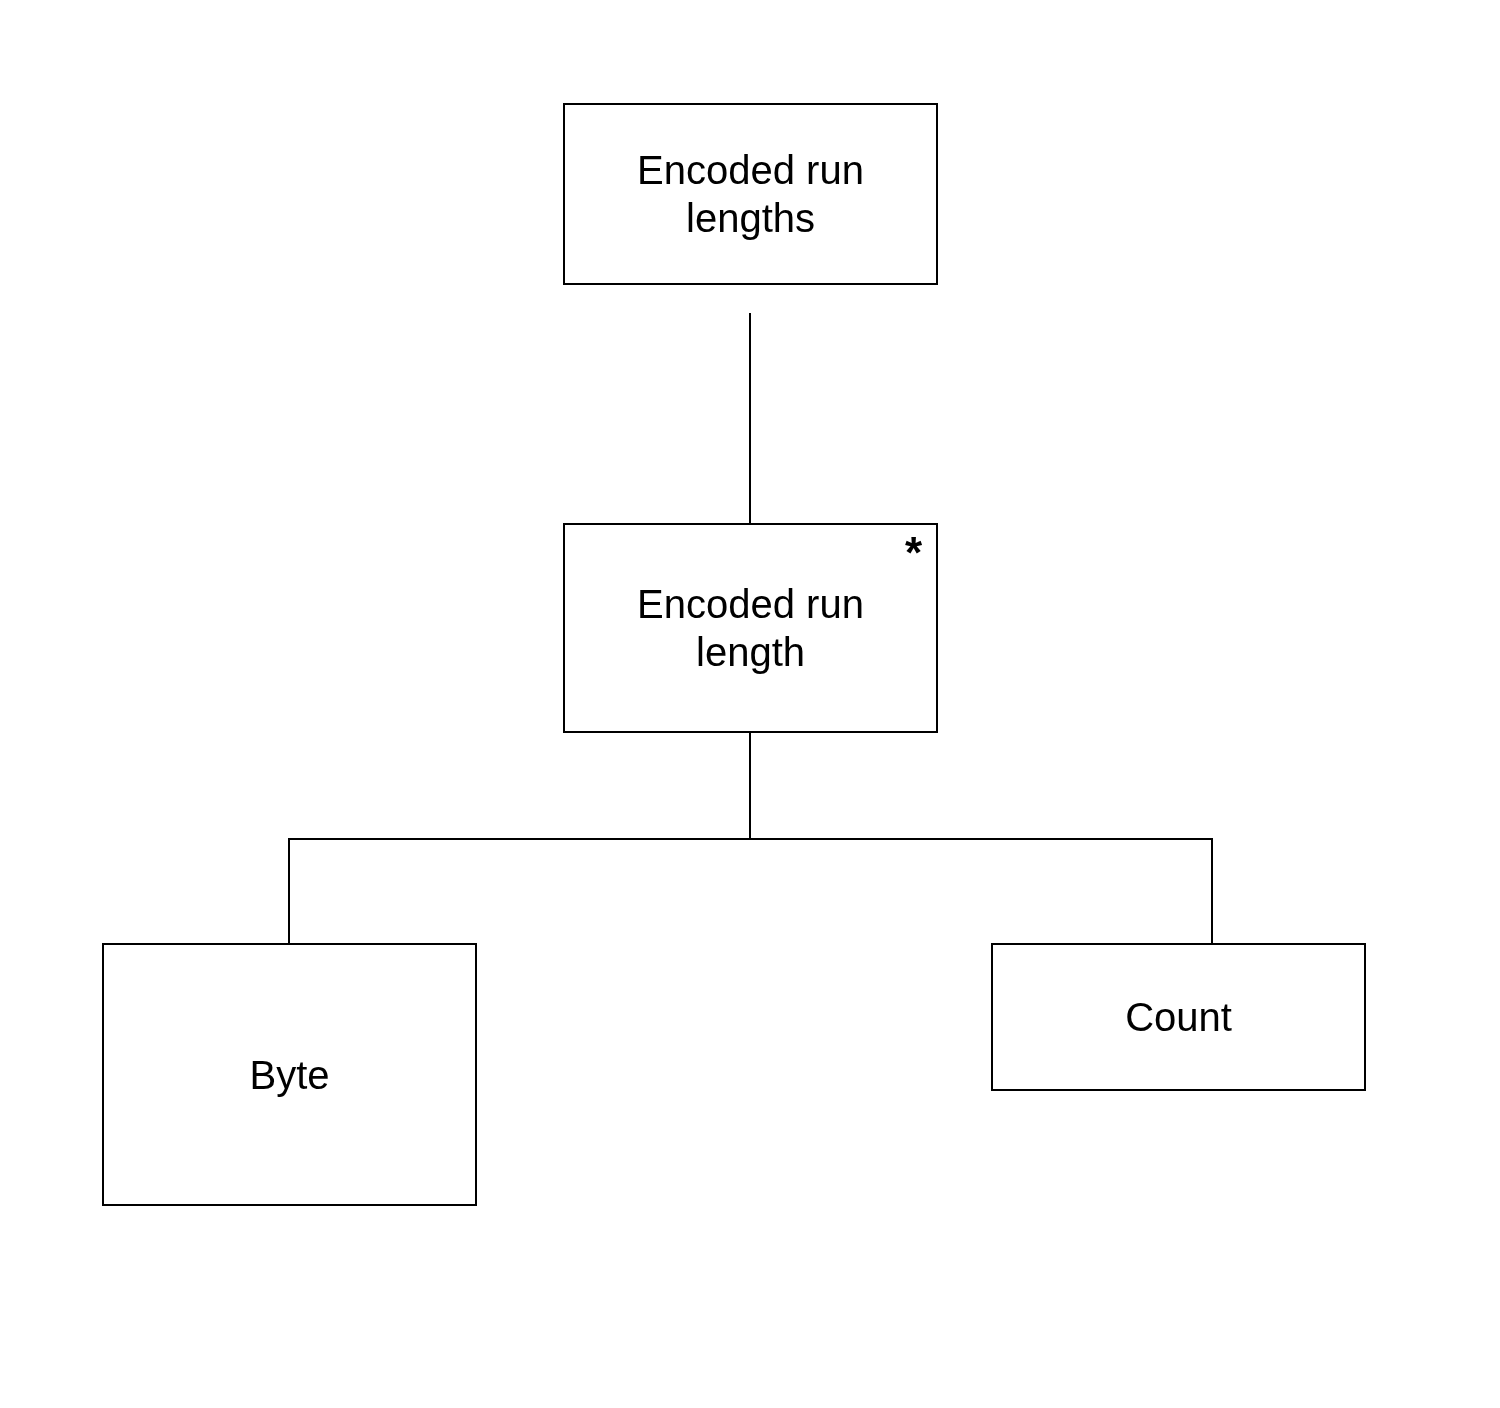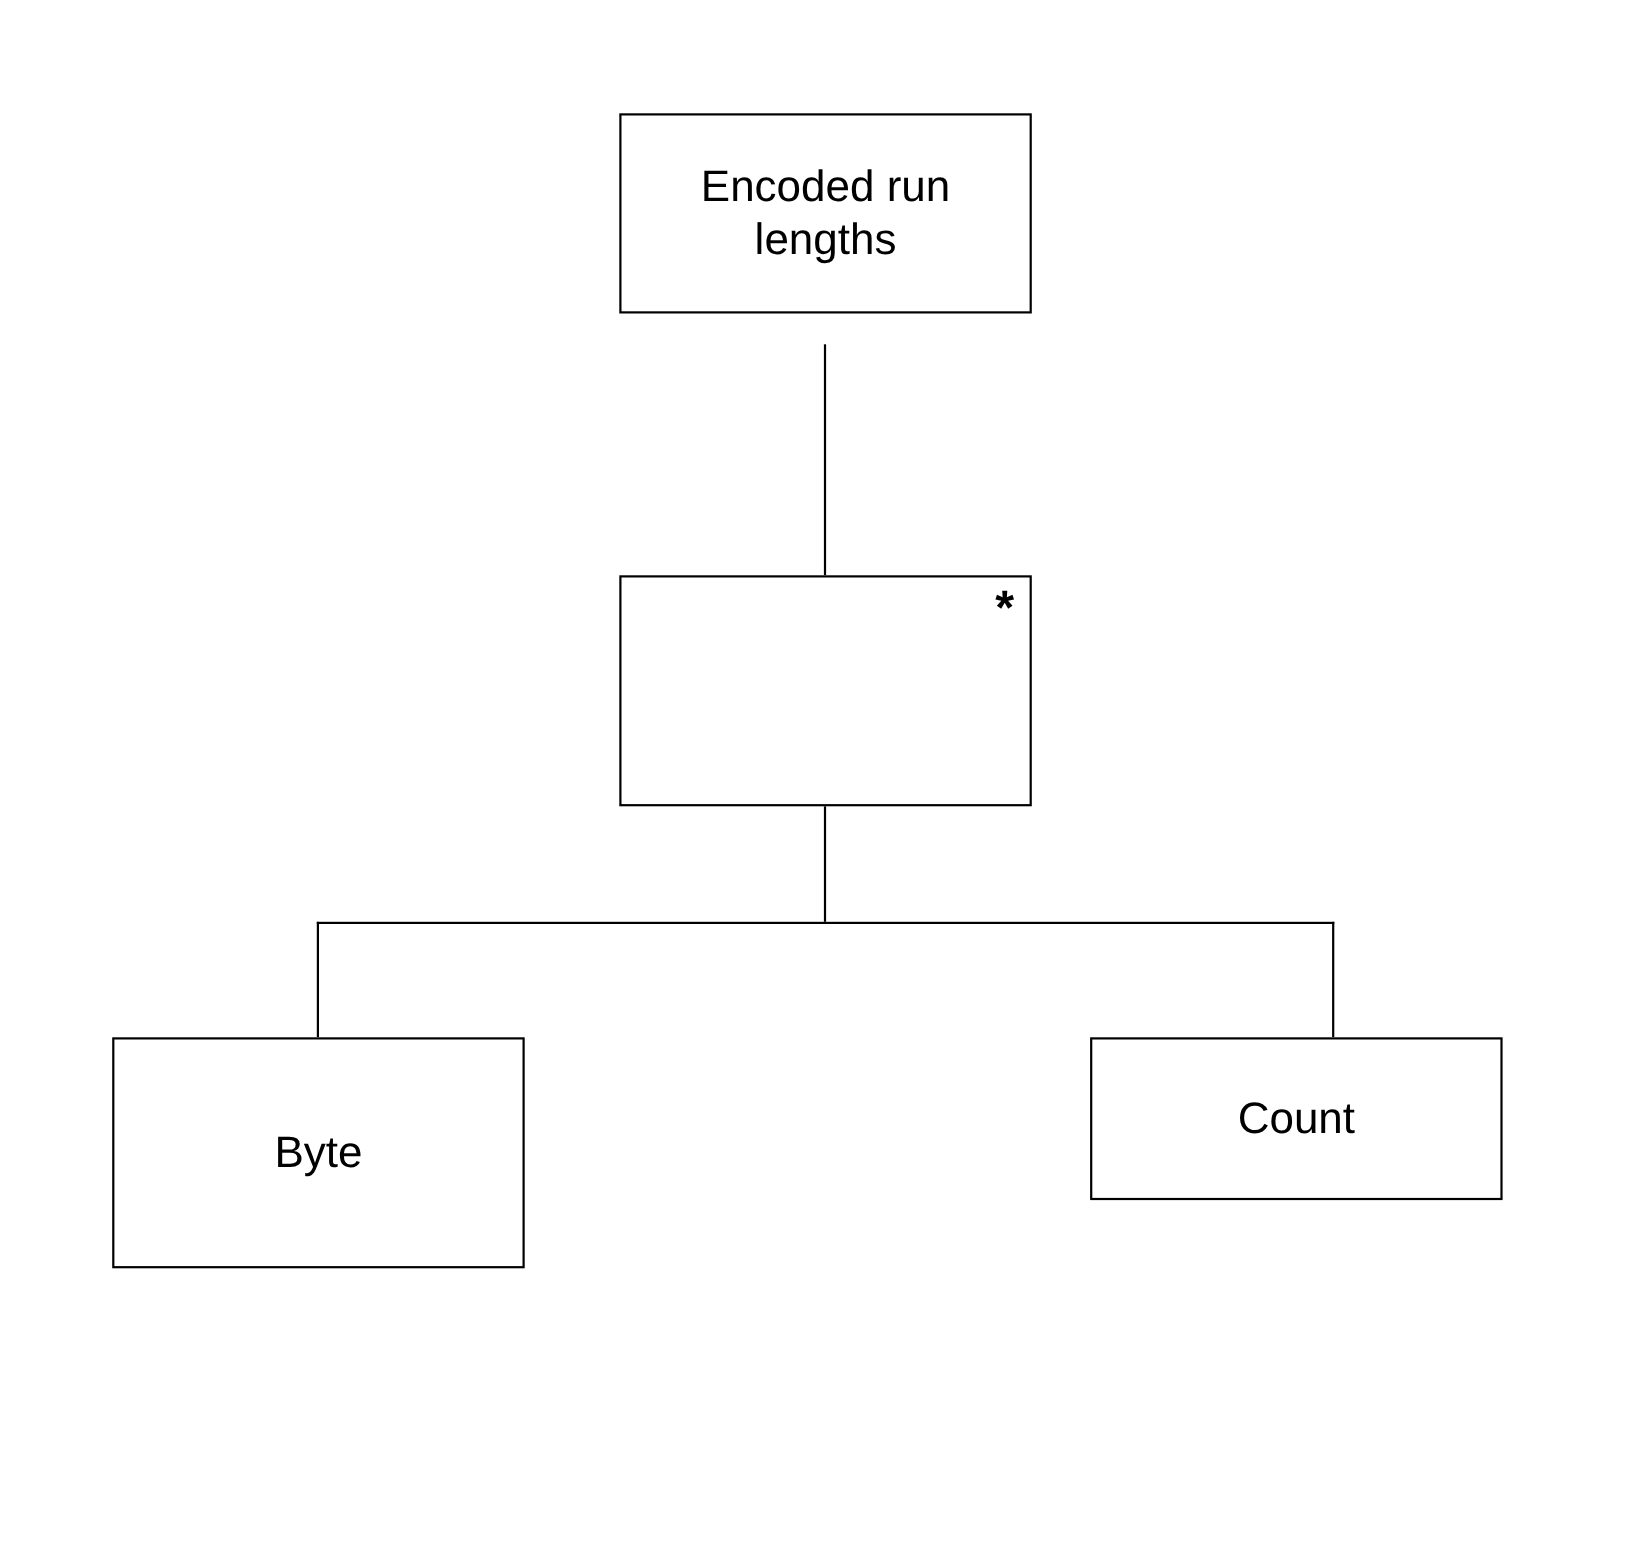--- a/index.html
+++ b/index.html
@@ -40,30 +40,31 @@
 </head>
 <body>
 
 <div class="node" style="left:563px; top:103px; width:375px; height:182px;">
   <span>Encoded run lengths</span>
 </div>
 
 <div class="connector vline" style="left:749px; top:313px; height:210px;"></div>
 
 <div class="node" style="left:563px; top:523px; width:375px; height:210px;">
+  <span>Encoded run length</span>
   <span class="annotation" style="right:14px; top:6px;">*</span>
 </div>
 
 <div class="connector vline" style="left:749px; top:733px; height:105px;"></div>
 
 <div class="connector hline" style="left:288px; top:838px; width:925px;"></div>
 
 <div class="connector vline" style="left:288px; top:838px; height:105px;"></div>
 
 <div class="connector vline" style="left:1211px; top:838px; height:105px;"></div>
 
-<div class="node" style="left:102px; top:943px; width:375px; height:210px;">
+<div class="node" style="left:102px; top:943px; width:375px; height:263px;">
   <span>Byte</span>
 </div>
 
 <div class="node" style="left:991px; top:943px; width:375px; height:148px;">
   <span>Count</span>
 </div>
 
 </body></html>

